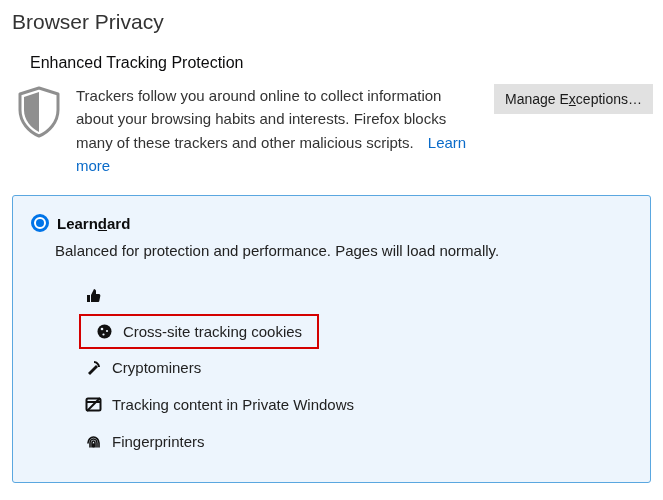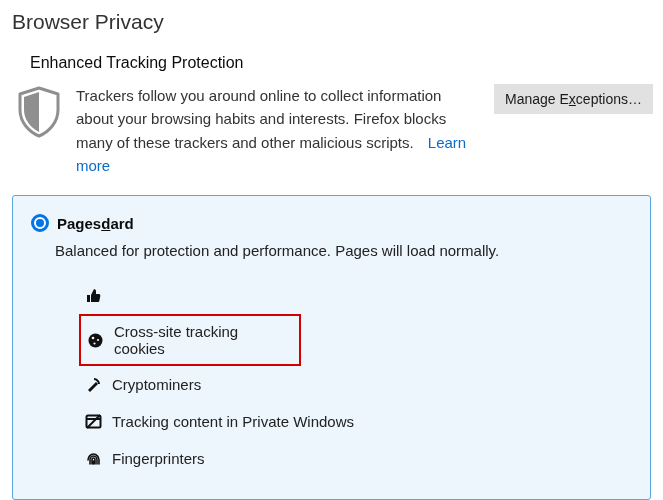--- a/index.html
+++ b/index.html
@@ -104,21 +104,22 @@
     display: flex;
     align-items: center;
     gap: 10px;
     padding: 10px 6px;
     font-size: 15px;
     color: #222;
   }
   .protect-list li.highlighted {
     border: 2.5px solid #d40000;
     padding: 7px 6px;
-    width: 222px;
+    width: 240px;
+    justify-content: center;
   }
   .pl-icon {
     width: 17px;
     height: 17px;
     display: inline-flex;
     align-items: center;
     justify-content: center;
   }
   .underline-letter { text-decoration: underline; }
 </style>
@@ -144,21 +145,21 @@
     <span>Manage E</span><span class="underline-letter">x</span><span>ceptions…</span>
   </button>
 </div>
 
 <div class="card">
   <div class="radio-row">
     <span class="radio-outer">
         <span class="radio-inner"></span>
       </span>
     <span class="option-title">
-      <span>Pages</span><span class="underline-letter">d</span><span>ard</span>
+      <span>Learn</span><span class="underline-letter">d</span><span>ard</span>
     </span>
   </div>
   <p class="option-desc">Balanced for protection and performance. Pages will load normally.</p>
 
   <ul class="protect-list">
     <li>
       <span class="pl-icon">
         <svg width="17" height="17" viewBox="0 0 17 17">
             <path d="M2 8h3v7H2zM6 15V8l3-6c1 0 2 1 2 2v3h3c1 0 1.5 1 1.3 2l-1 5c-.1.6-.7 1-1.3 1z" fill="#111"></path>
           </svg>

